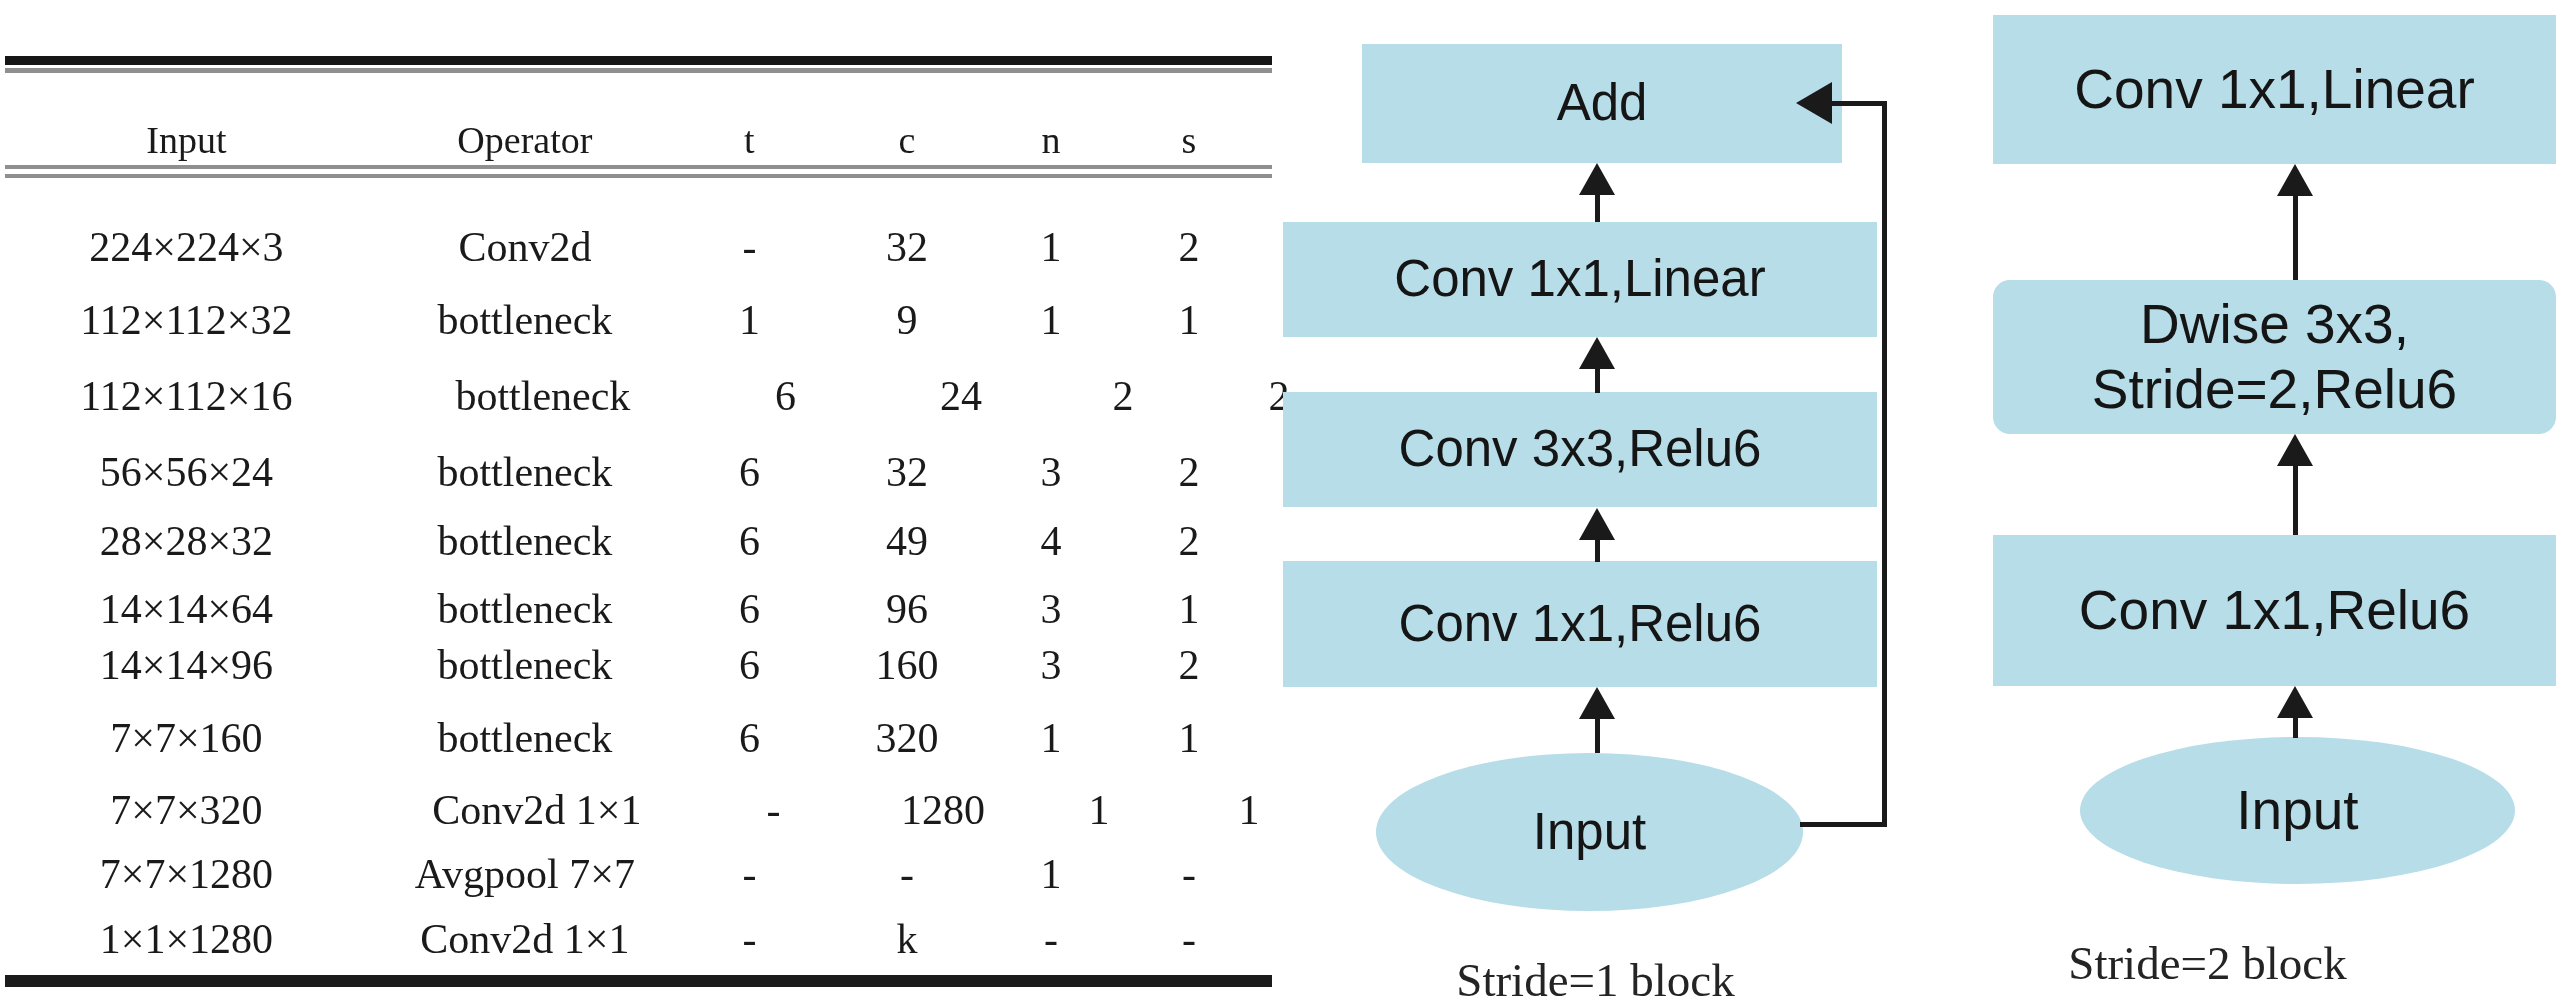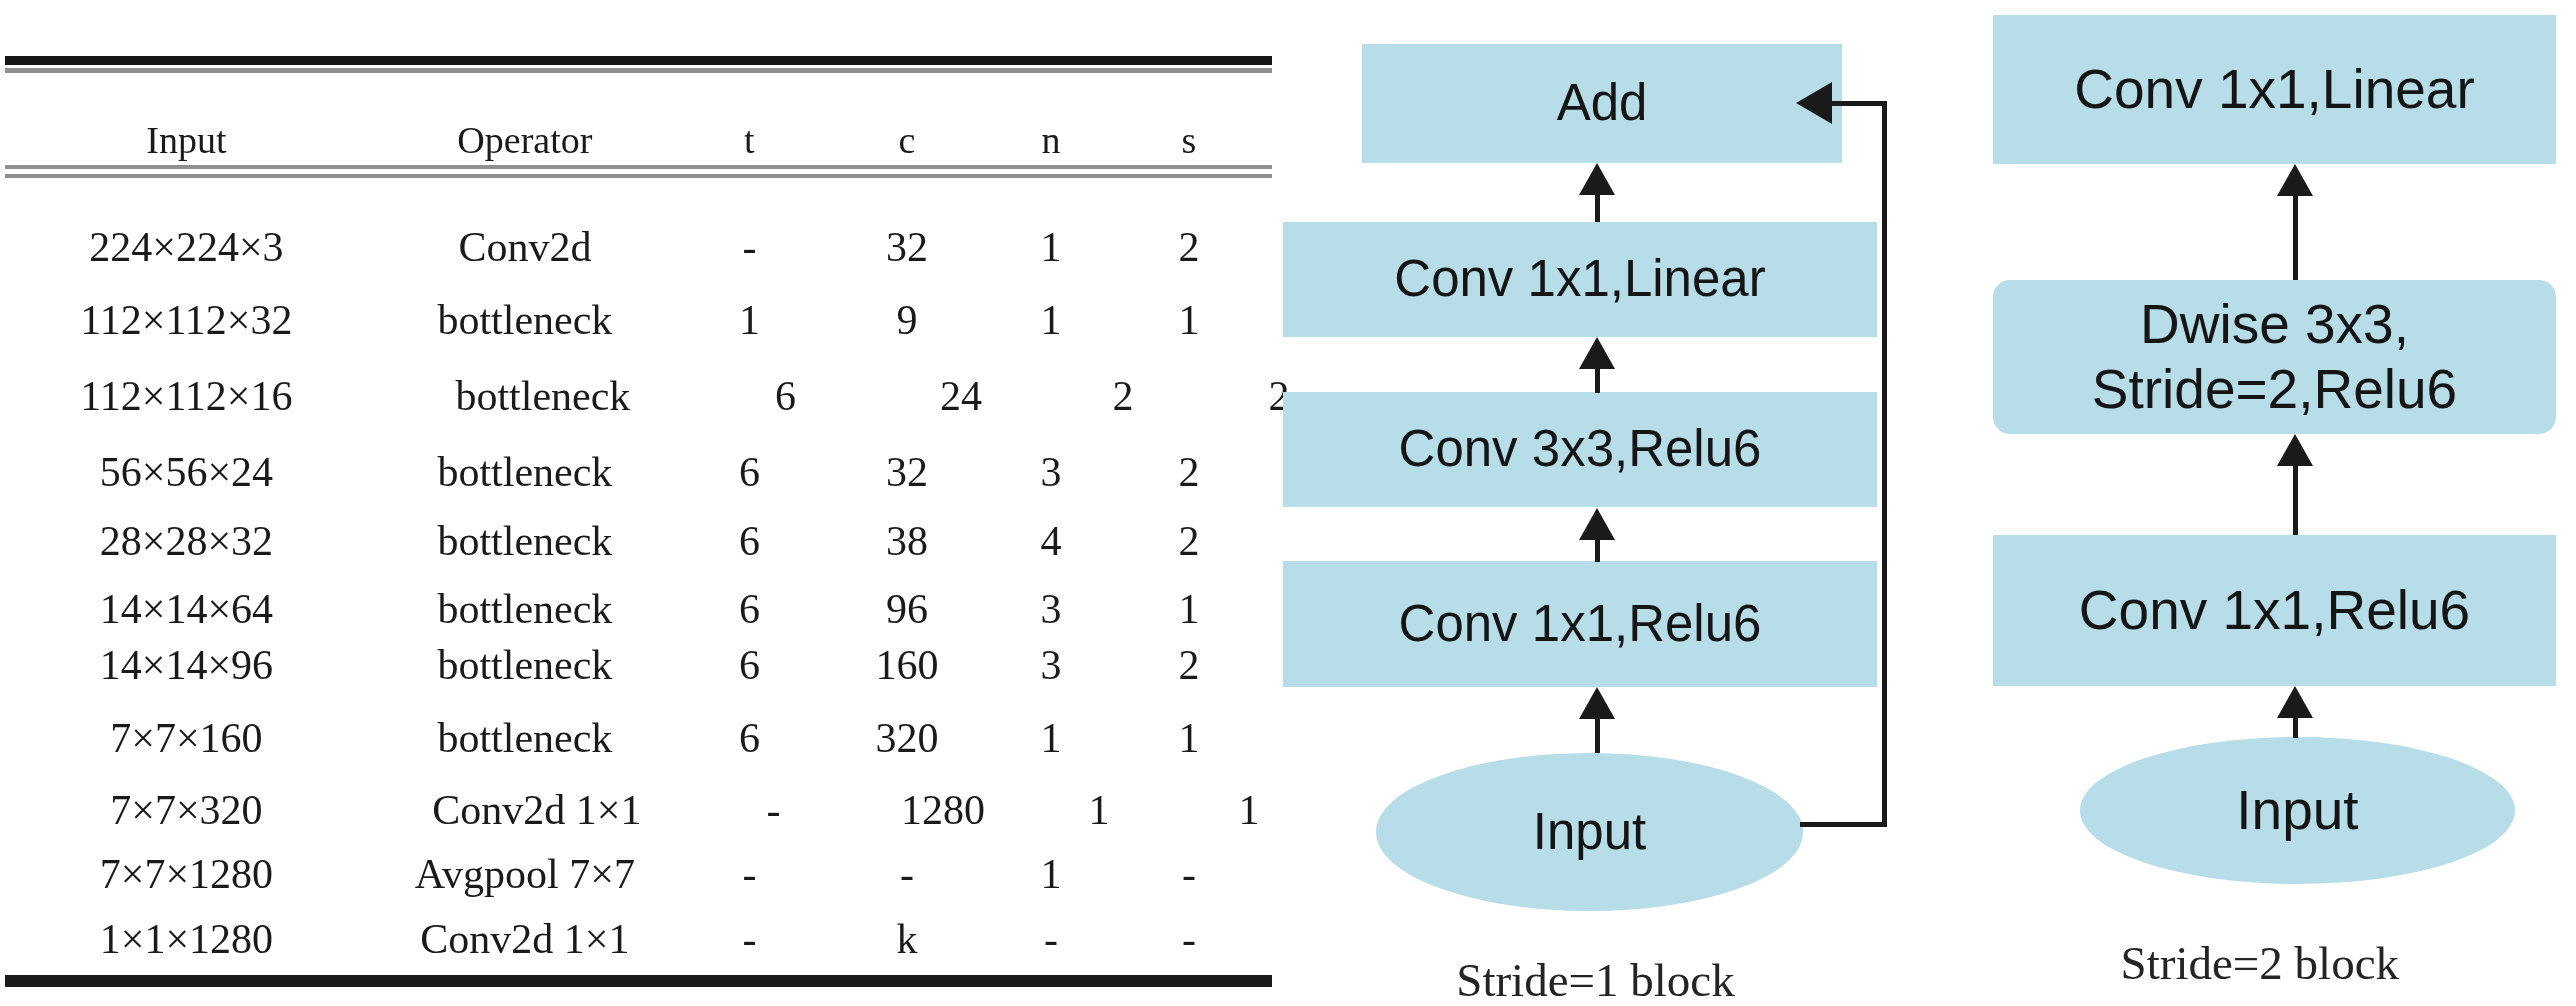--- a/index.html
+++ b/index.html
@@ -89,21 +89,21 @@
       <div class="cell">6</div>
       <div class="cell">32</div>
       <div class="cell">3</div>
       <div class="cell">2</div>
     </div>
 
     <div class="trow" style="top: 508px;">
       <div class="cell">28×28×32</div>
       <div class="cell">bottleneck</div>
       <div class="cell">6</div>
-      <div class="cell">38</div>
+      <div class="cell">49</div>
       <div class="cell">4</div>
       <div class="cell">2</div>
     </div>
 
     <div class="trow" style="top: 576px;">
       <div class="cell">14×14×64</div>
       <div class="cell">bottleneck</div>
       <div class="cell">6</div>
       <div class="cell">96</div>
       <div class="cell">3</div>
@@ -204,17 +204,17 @@
 
     <div class="arrow-up" style="left:2277px;top:164px;"></div>
     <div class="vline" style="left:2293px;top:192px;width:4.7px;height:88px;"></div>
 
     <div class="arrow-up" style="left:2277px;top:434px;"></div>
     <div class="vline" style="left:2293px;top:462px;width:4.7px;height:73px;"></div>
 
     <div class="arrow-up" style="left:2277px;top:686px;"></div>
     <div class="vline" style="left:2293px;top:714px;width:4.7px;height:24px;"></div>
 
-    <div class="caption" style="left:1930px;top:936px;text-align:right;">Stride=2 block</div>
+    <div class="caption" style="left:1973px;top:936px;">Stride=2 block</div>
   </section>
 
 </div>
 
 
 </body></html>

